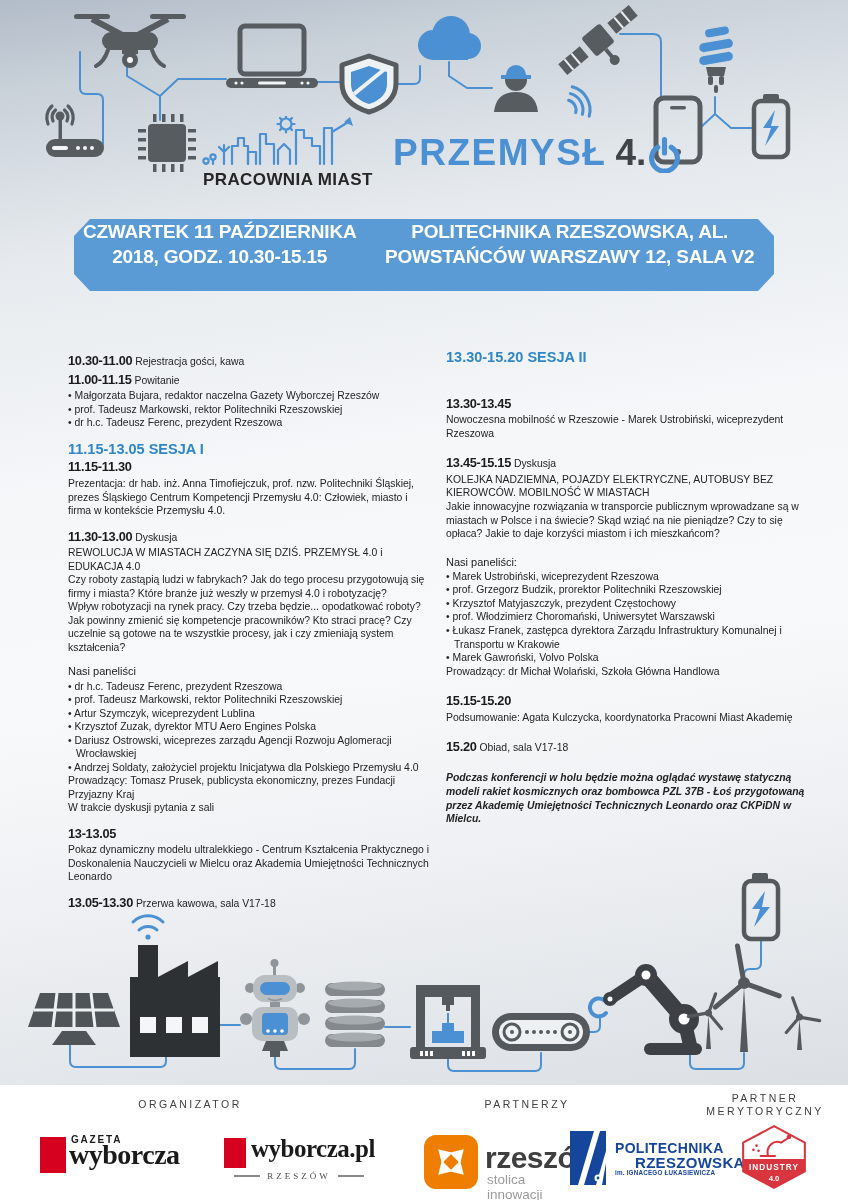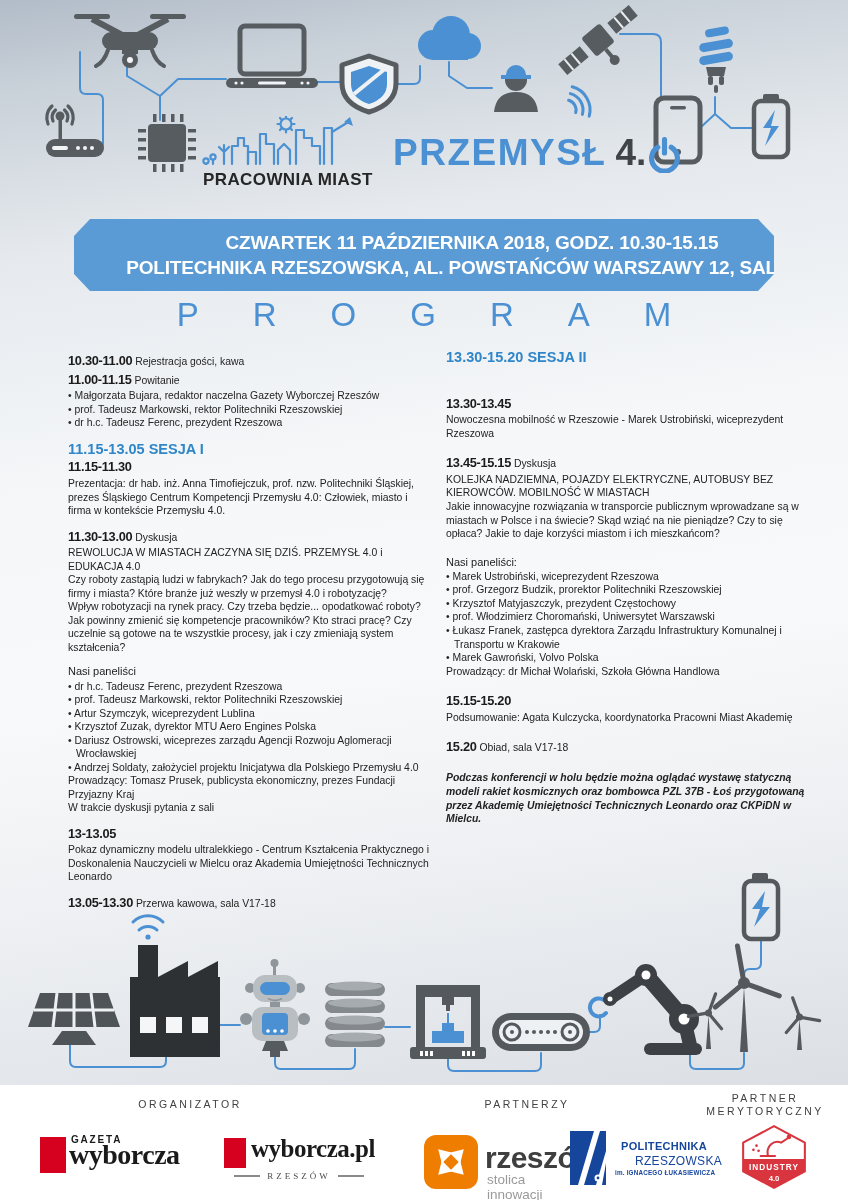--- a/index.html
+++ b/index.html
@@ -9,21 +9,21 @@
   .abs{position:absolute}
   
   .pm-text{position:absolute;left:203px;top:170px;font-size:17px;font-weight:700;letter-spacing:.4px;color:#262626;}
   .przemysl{position:absolute;left:393px;top:134px;display:flex;align-items:flex-start;text-align:right;}
   .przemysl .blue{color:#4a90d2;font-size:37px;font-weight:700;letter-spacing:1.5px;line-height:1;}
   .przemysl .dark{color:#3f4449;font-size:37px;font-weight:700;line-height:1;margin-left:9px;}
   .przemysl svg{margin-left:2px;margin-top:3px;}
   
   .banner{position:absolute;left:74px;top:219px;width:700px;height:72px;background:#5b9bd5;
     clip-path:polygon(16px 0,684px 0,700px 17px,700px 55px,684px 72px,16px 72px,0 55px,0 17px);
-    color:#fff;text-align:center;font-weight:700;font-size:19px;line-height:25px;padding-top:0;display:flex;flex-direction:column;justify-content:center;letter-spacing:-.2px;padding-left:48px;}
+    color:#fff;text-align:center;font-weight:700;font-size:19px;line-height:25px;padding-top:0;display:flex;flex-direction:row;justify-content:center;letter-spacing:-.2px;}
   .program-title{position:absolute;left:0;top:296px;width:100%;text-align:center;color:#4a90d2;
     font-size:33px;letter-spacing:54px;padding-left:54px;box-sizing:border-box;font-weight:400;}
   
   .col{position:absolute;}
   .col-left{left:68px;top:352px;width:362px;}
   .col-right{left:446px;top:348px;width:372px;}
   .timeline{font-size:10.4px;color:#232323;line-height:1.45;}
   .timeline .t{font-weight:700;font-size:12.8px;letter-spacing:-.3px;color:#1b1b1b;}
   .session{color:#2f86c8;font-size:14.5px;font-weight:700;line-height:1.3;}
   .boldhead{font-weight:400;font-size:11px;color:#1b1b1b;line-height:1.4;}
@@ -40,22 +40,22 @@
   .gw-red{width:26px;height:36px;background:#d6001f;position:absolute;left:0;top:4px;}
   .gw-small{position:absolute;left:31px;top:1px;font-size:10px;font-weight:700;letter-spacing:1.8px;color:#1a1a1a;}
   .gw-name{position:absolute;left:29px;top:6px;font-family:"Liberation Serif",serif;font-weight:700;font-size:28px;color:#1a1a1a;letter-spacing:-.5px;}
   .wpl-red{width:22px;height:30px;background:#d6001f;position:absolute;left:0;top:5px;}
   .wpl-name{position:absolute;left:27px;top:2px;font-family:"Liberation Serif",serif;font-weight:700;font-size:25px;color:#1a1a1a;letter-spacing:-.5px;}
   .wpl-sub{position:absolute;left:0;top:38px;width:150px;display:flex;align-items:center;justify-content:center;gap:7px;}
   .wpl-sub .ln{width:26px;height:1.5px;background:#8a8a8a;}
   .wpl-city{font-size:9px;letter-spacing:3px;color:#4c4c4c;font-family:"Liberation Serif",serif;}
   .rz-name{position:absolute;left:61px;top:6px;font-size:30px;font-weight:700;color:#3f3f3f;letter-spacing:-.5px;}
   .rz-sub{position:absolute;left:63px;top:37px;font-size:13.5px;color:#9a9a9a;}
-  .prz-l1{position:absolute;left:51px;top:9px;font-size:11px;font-weight:700;color:#16459c;letter-spacing:.3px;}
-  .prz-l2{position:absolute;left:45px;top:23px;font-size:12px;font-weight:400;color:#16459c;letter-spacing:.3px;padding-left:20px;}
+  .prz-l1{position:absolute;left:45px;top:9px;font-size:14px;font-weight:700;color:#16459c;letter-spacing:.3px;}
+  .prz-l2{position:absolute;left:45px;top:23px;font-size:15px;font-weight:700;color:#16459c;letter-spacing:.3px;padding-left:20px;}
   .prz-l3{position:absolute;left:45px;top:38px;font-size:6.3px;font-weight:700;color:#16459c;letter-spacing:.2px;}
 </style>
 </head>
 <body>
 
 <div class="poster">
 
   <svg class="abs" style="left:0;top:0" width="848" height="215" viewBox="0 0 848 215">
     <g stroke="#4a90d2" stroke-width="2" fill="none" stroke-linejoin="round" stroke-linecap="round">
       <path d="M80,52 V88 Q80,94 86,94 H97 Q103,94 103,100 V143 Q103,149 97,149 H92"></path>
@@ -210,21 +210,20 @@
       <path d="M9.5,9.5 A12.5,12.5 0 1 0 22.5,9.5" fill="none" stroke="#4a90d2" stroke-width="5" stroke-linecap="round"></path>
       <path d="M16,2 V15" stroke="#4a90d2" stroke-width="5" stroke-linecap="round"></path>
     </svg>
   </div>
 
   <div class="banner">
     <div>CZWARTEK 11 PAŹDZIERNIKA 2018, GODZ. 10.30-15.15</div>
     <div>POLITECHNIKA RZESZOWSKA, AL. POWSTAŃCÓW WARSZAWY 12, SALA V2</div>
   </div>
 
-  <div class="program-title">PROGRAM</div>
 
   <div class="col col-left" id="col-left">
       <div class="timeline"><span class="t">10.30-11.00</span> Rejestracja gości, kawa</div>
       <div class="timeline"><span class="t">11.00-11.15</span> Powitanie</div>
       <div class="bullet">Małgorzata Bujara, redaktor naczelna Gazety Wyborczej Rzeszów</div>
       <div class="bullet">prof. Tadeusz Markowski, rektor Politechniki Rzeszowskiej</div>
       <div class="bullet">dr h.c. Tadeusz Ferenc, prezydent Rzeszowa</div>
       <div class="gap"></div>
       <div class="session">11.15-13.05 SESJA I</div>
       <div class="timeline"><span class="t">11.15-11.30</span></div>

